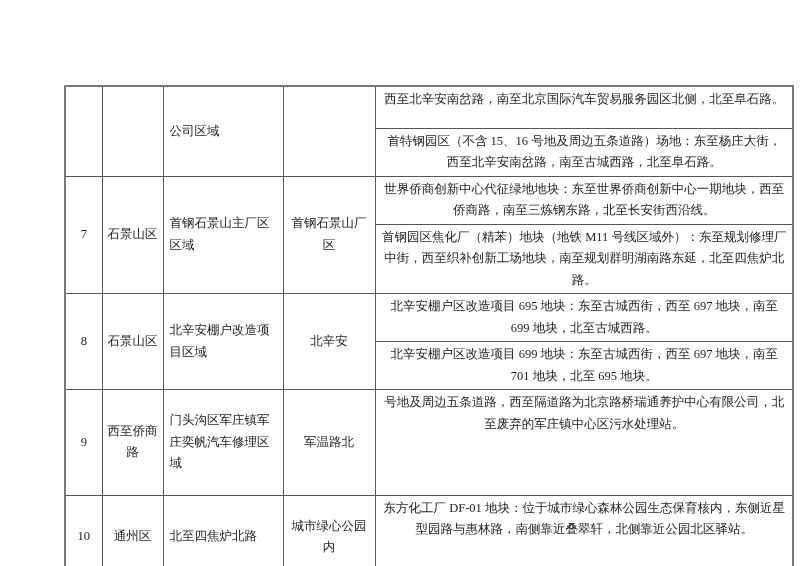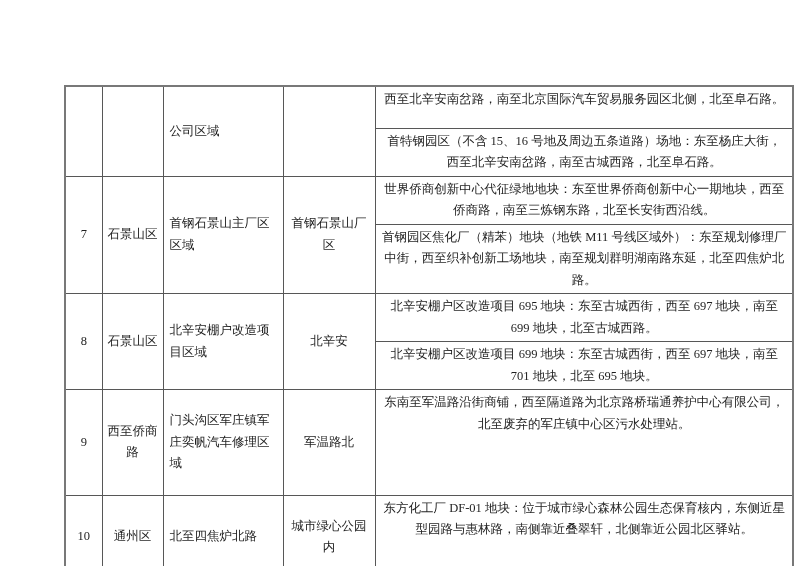--- a/index.html
+++ b/index.html
@@ -87,21 +87,21 @@
       </tr>
       <tr class="h41">
         <td class="c-desc">北辛安棚户区改造项目 699 地块：东至古城西街，西至 697 地块，南至 701 地块，北至 695 地块。</td>
       </tr>
 
       <tr class="h47">
         <td class="c-num">9</td>
         <td class="c-dist">西至侨商路</td>
         <td class="c-area">门头沟区军庄镇军庄奕帆汽车修理区域</td>
         <td class="c-loc">军温路北</td>
-        <td class="c-desc">东南至军温路沿街商铺，西至隔道路为北京路桥瑞通养护中心有限公司，北至废弃的军庄镇中心区污水处理站。</td>
+        <td class="c-desc">号地及周边五条道路，西至隔道路为北京路桥瑞通养护中心有限公司，北至废弃的军庄镇中心区污水处理站。</td>
       </tr>
 
       <tr class="h47">
         <td class="c-num">10</td>
         <td class="c-dist">通州区</td>
         <td class="c-area">北至四焦炉北路</td>
         <td class="c-loc">城市绿心公园内</td>
         <td class="c-desc">东方化工厂 DF-01 地块：位于城市绿心森林公园生态保育核内，东侧近星型园路与惠林路，南侧靠近叠翠轩，北侧靠近公园北区驿站。</td>
       </tr>
     </tbody>

